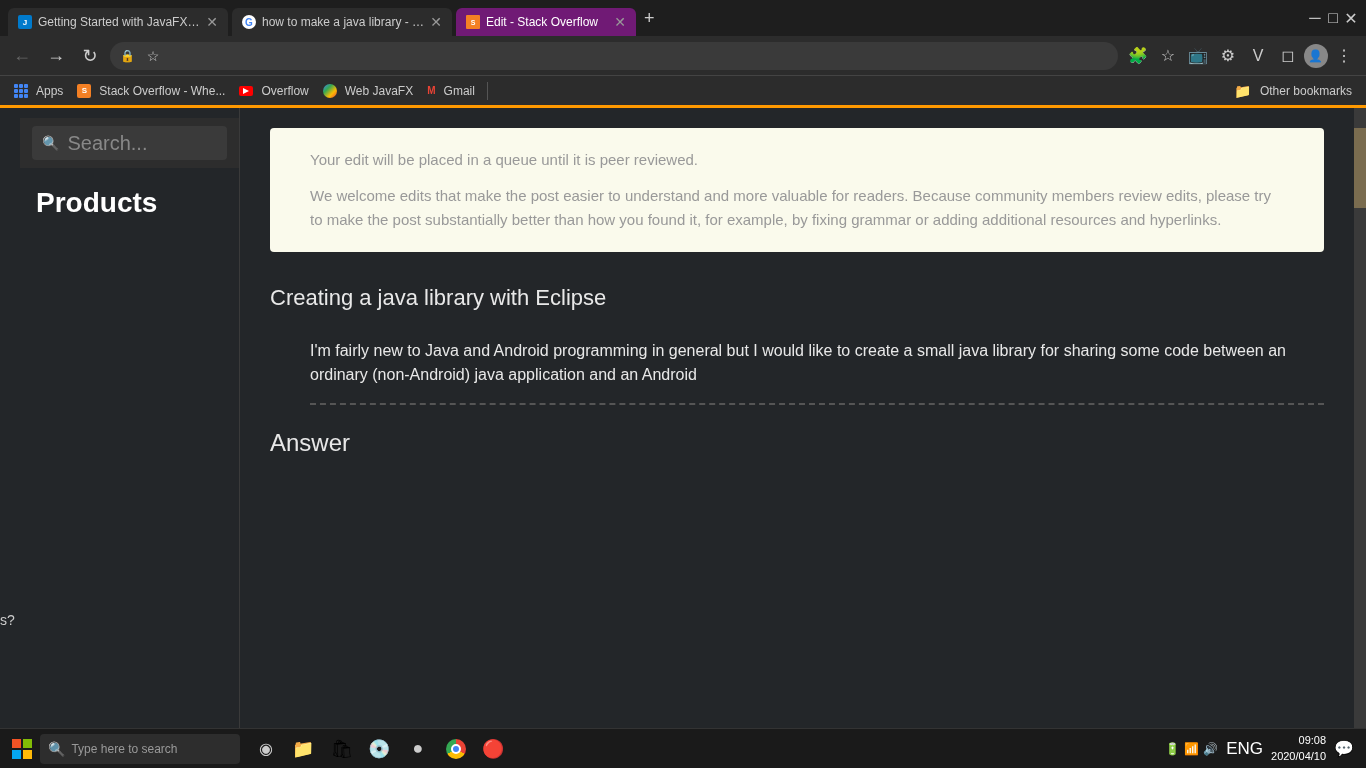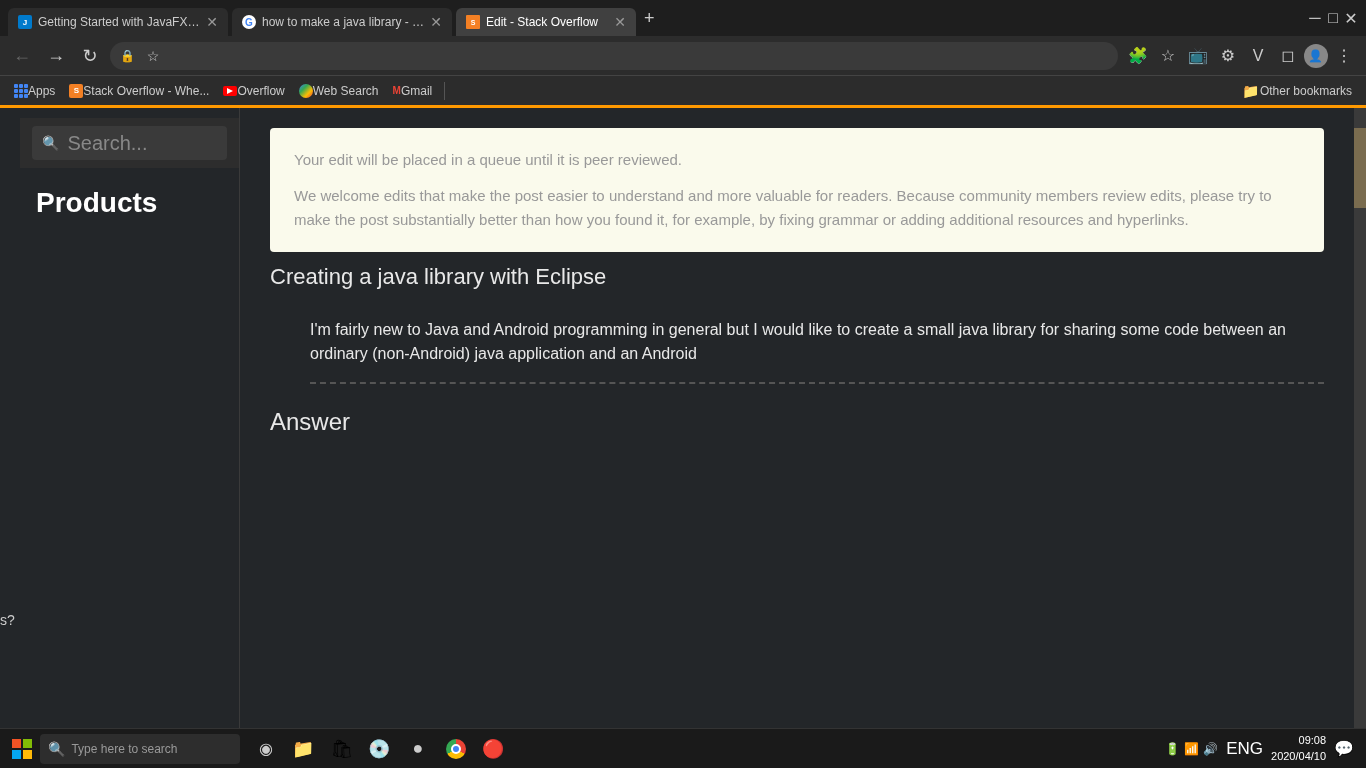--- a/index.html
+++ b/index.html
@@ -13,21 +13,21 @@
       display: flex; align-items: center; height: 36px;
       background: #1e1e1e; padding: 0 8px; gap: 4px;
     }
     .tab {
       display: flex; align-items: center; height: 28px;
       background: #2c2c2c; border-radius: 6px 6px 0 0;
       padding: 0 10px; gap: 6px; font-size: 12px; color: #ccc;
       min-width: 180px; max-width: 220px; cursor: pointer;
       position: relative; top: 4px;
     }
-    .tab.active { background: #404040; color: #fff; }
+    .tab.active { background: #701a75; color: #fff; }
     .tab-favicon { width: 14px; height: 14px; border-radius: 2px; flex-shrink: 0; }
     .tab-title { flex: 1; overflow: hidden; text-overflow: ellipsis; white-space: nowrap; font-size: 12px; }
     .tab-close { font-size: 14px; color: #999; cursor: pointer; flex-shrink: 0; }
     .new-tab-btn { color: #ccc; font-size: 18px; cursor: pointer; margin-left: 4px; }
     .window-controls { margin-left: auto; display: flex; gap: 4px; align-items: center; }
     .win-btn { width: 14px; height: 14px; border-radius: 2px; cursor: pointer; font-size: 16px; color: #ccc; display: flex; align-items: center; justify-content: center; }
 
     
     .omnibar-row {
       display: flex; align-items: center; height: 40px;
@@ -47,21 +47,21 @@
     .toolbar-btns { display: flex; gap: 2px; align-items: center; }
     .toolbar-icon { width: 28px; height: 28px; display: flex; align-items: center; justify-content: center; color: #ccc; font-size: 16px; cursor: pointer; border-radius: 50%; }
     .avatar { width: 24px; height: 24px; border-radius: 50%; background: #888; overflow: hidden; display: flex; align-items: center; justify-content: center; font-size: 12px; color: #fff; }
 
     
     .bookmarks-bar {
       display: flex; align-items: center; height: 32px;
       background: #2c2c2c; padding: 0 8px; gap: 2px;
       border-bottom: 3px solid #f90; 
     }
-    .bm-item { display: flex; align-items: center; gap: 0; padding: 2px 6px; border-radius: 3px; cursor: pointer; color: #ccc; font-size: 12px; white-space: nowrap; }
+    .bm-item { display: flex; align-items: center; gap: 8px; padding: 2px 6px; border-radius: 3px; cursor: pointer; color: #ccc; font-size: 12px; white-space: nowrap; }
     .bm-divider { width: 1px; height: 18px; background: #555; margin: 0 4px; }
     .bm-other { margin-left: auto; }
 
     
     .sidebar {
       width: 220px; background: #232629; flex-shrink: 0;
       border-right: 1px solid #3a3a3a; padding: 10px 0;
     }
     .sidebar-products {
       font-size: 28px; font-weight: bold; color: #fff;
@@ -74,22 +74,22 @@
     .search-icon { color: #999; font-size: 14px; }
     .search-placeholder { color: #888; font-size: 20px; }
 
     
     .main-content {
       flex: 1; padding: 20px 30px; overflow-y: auto; background: #232629;
     }
 
     
     .notice-box {
-      background: #fafaec; border-radius: 4px; padding: 20px 24px;
-      margin-bottom: 12px;
+      background: #fafaec; border-radius: 4px; padding: 20px 40px;
+      margin-bottom: 33px;
     }
     .notice-text { color: #999; font-size: 15px; line-height: 1.6; }
     .notice-text p { margin-bottom: 12px; }
     .notice-text p:last-child { margin-bottom: 0; }
 
     
     .question-title {
       color: #e8e8e8; font-size: 22px; font-weight: normal;
       margin-bottom: 28px;
     }
@@ -242,21 +242,21 @@
       <span>Stack Overflow - Whe...</span>
     </div>
     <div class="bm-item">
       <div class="yt-icon">
         <div class="yt-play"></div>
       </div>
       <span>Overflow</span>
     </div>
     <div class="bm-item">
       <div class="ws-icon"></div>
-      <span>Web Search</span>
+      <span>Web JavaFX</span>
     </div>
     <div class="bm-item">
       <span class="gmail-m">M</span>
       <span>Gmail</span>
     </div>
     <div class="bm-divider"></div>
     <div class="bm-item bm-other">
       <span class="folder-icon">📁</span>
       <span>Other bookmarks</span>
     </div>

